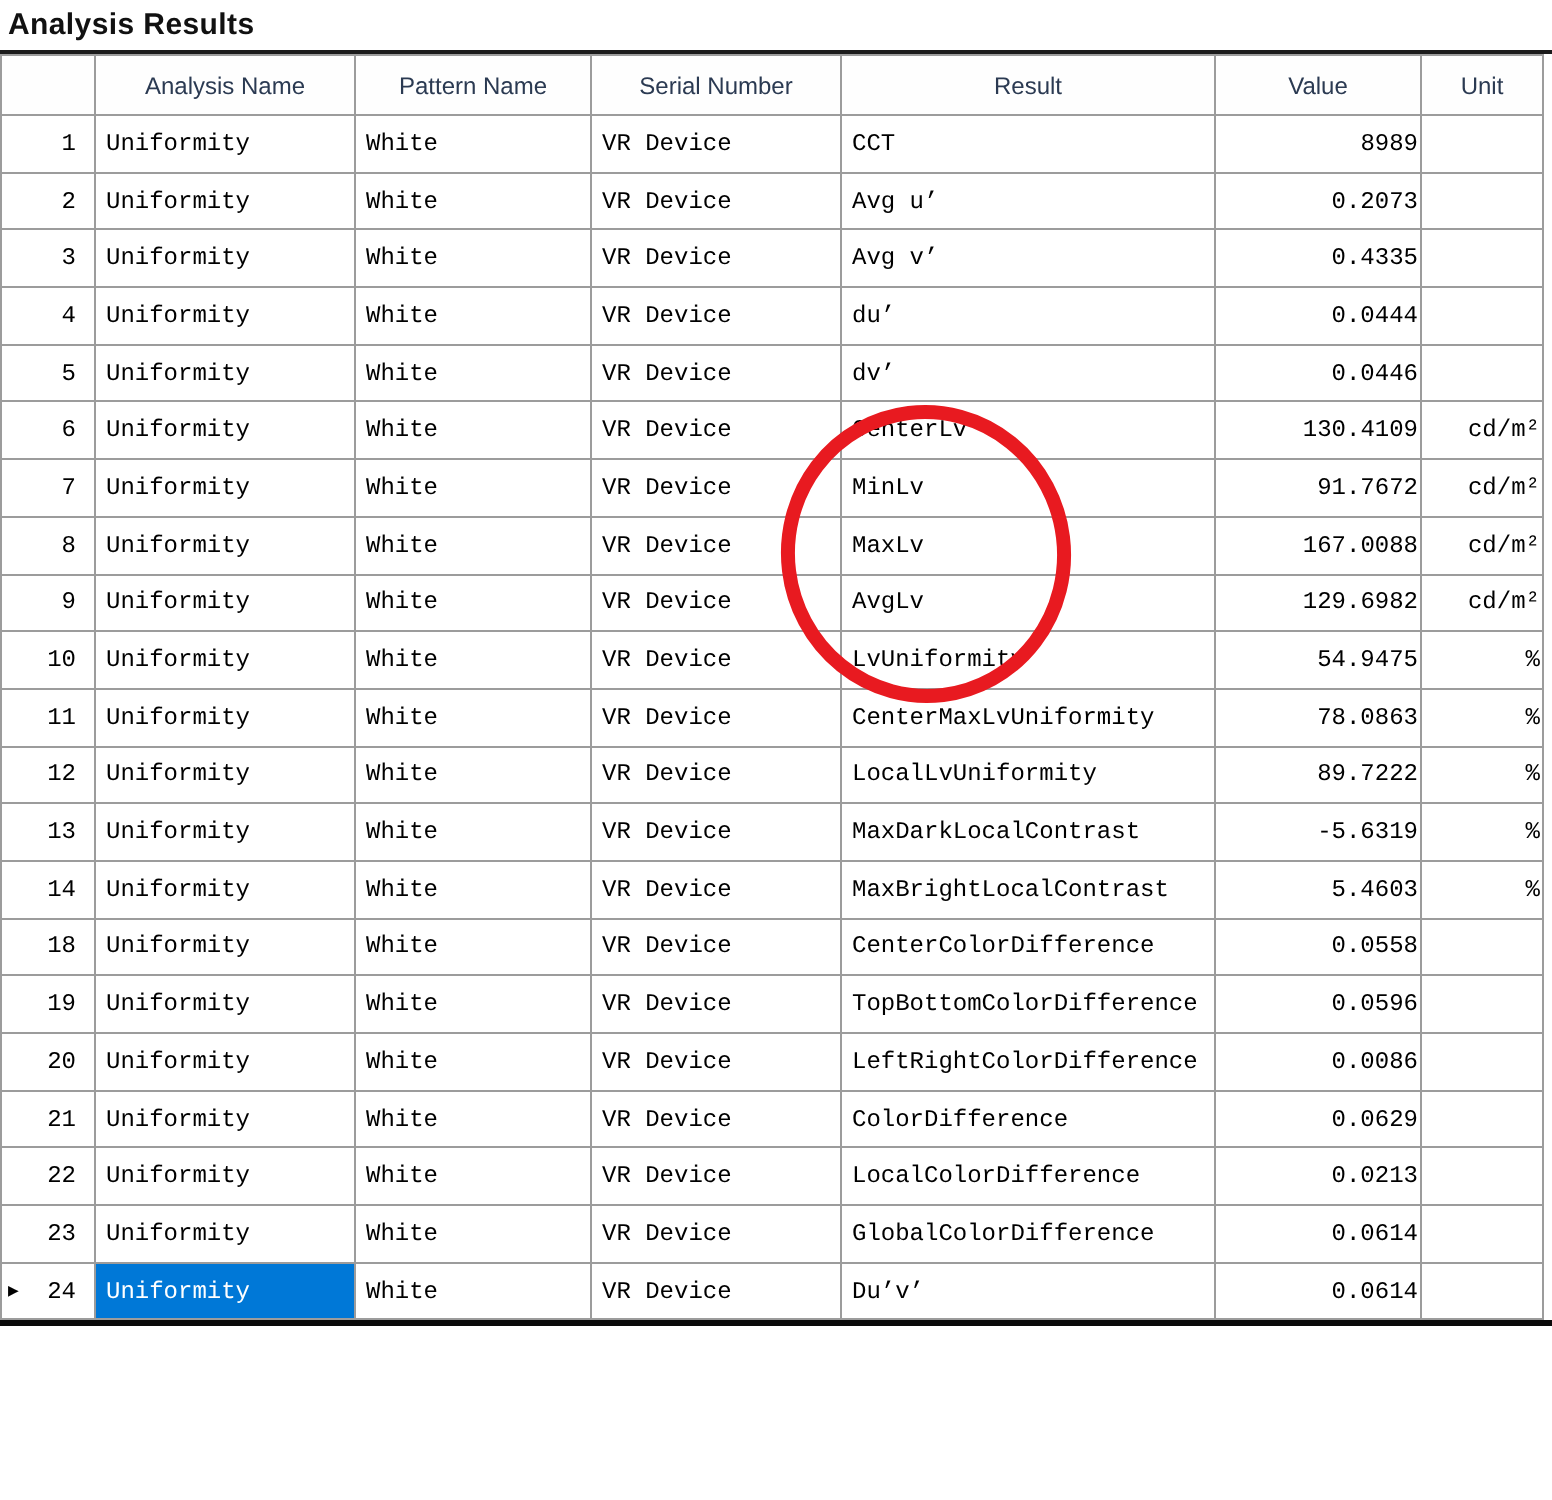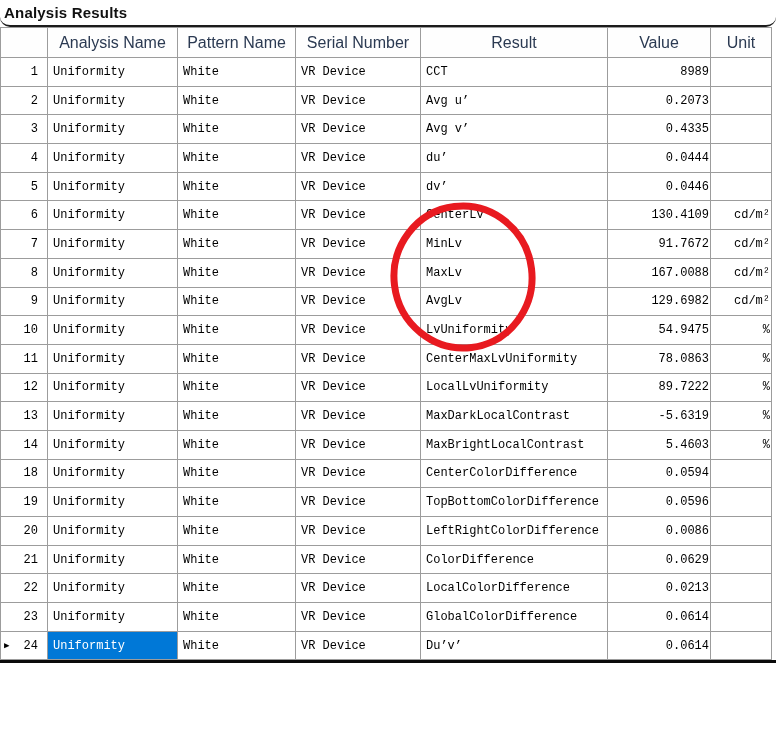--- a/index.html
+++ b/index.html
@@ -19,40 +19,39 @@
   }
   .panel-title {
     font-size: 15px;
     font-weight: bold;
     color: #111111;
     padding: 3px 0 2px 4px;
     letter-spacing: 0.2px;
     border-bottom: 2px solid #1b1b1b;
     height: 20px;
     line-height: 20px;
-    border-radius: 10px;
   }
   table.results {
     border-collapse: collapse;
     table-layout: fixed;
     width: 771px;
     margin: 0;
   }
   table.results th, table.results td {
     border: 1px solid #9c9c9c;
     overflow: hidden;
     white-space: nowrap;
     vertical-align: middle;
     box-sizing: border-box;
   }
   table.results thead tr { height: 30px; }
   table.results tbody tr { height: 28.7px; }
   table.results th {
     background: #fefefe;
-    font-size: 16px;
+    font-size: 12px;
     font-weight: normal;
     color: #2b3a52;
     text-align: center;
     font-family: "Liberation Sans", sans-serif;
   }
   table.results td {
     font-family: "Liberation Mono", "DejaVu Sans Mono", monospace;
     font-size: 12px;
     color: #000000;
     background: #ffffff;
@@ -243,21 +242,21 @@
           <td class="c-left">MaxBrightLocalContrast</td>
           <td class="c-center">5.4603</td>
           <td class="c-center">%</td>
         </tr>
         <tr>
           <td class="rownum"><span>18</span></td>
           <td class="c-left">Uniformity</td>
           <td class="c-left">White</td>
           <td class="c-left">VR Device</td>
           <td class="c-left">CenterColorDifference</td>
-          <td class="c-center">0.0594</td>
+          <td class="c-center">0.0558</td>
           <td class="c-center"></td>
         </tr>
         <tr>
           <td class="rownum"><span>19</span></td>
           <td class="c-left">Uniformity</td>
           <td class="c-left">White</td>
           <td class="c-left">VR Device</td>
           <td class="c-left">TopBottomColorDifference</td>
           <td class="c-center">0.0596</td>
           <td class="c-center"></td>

